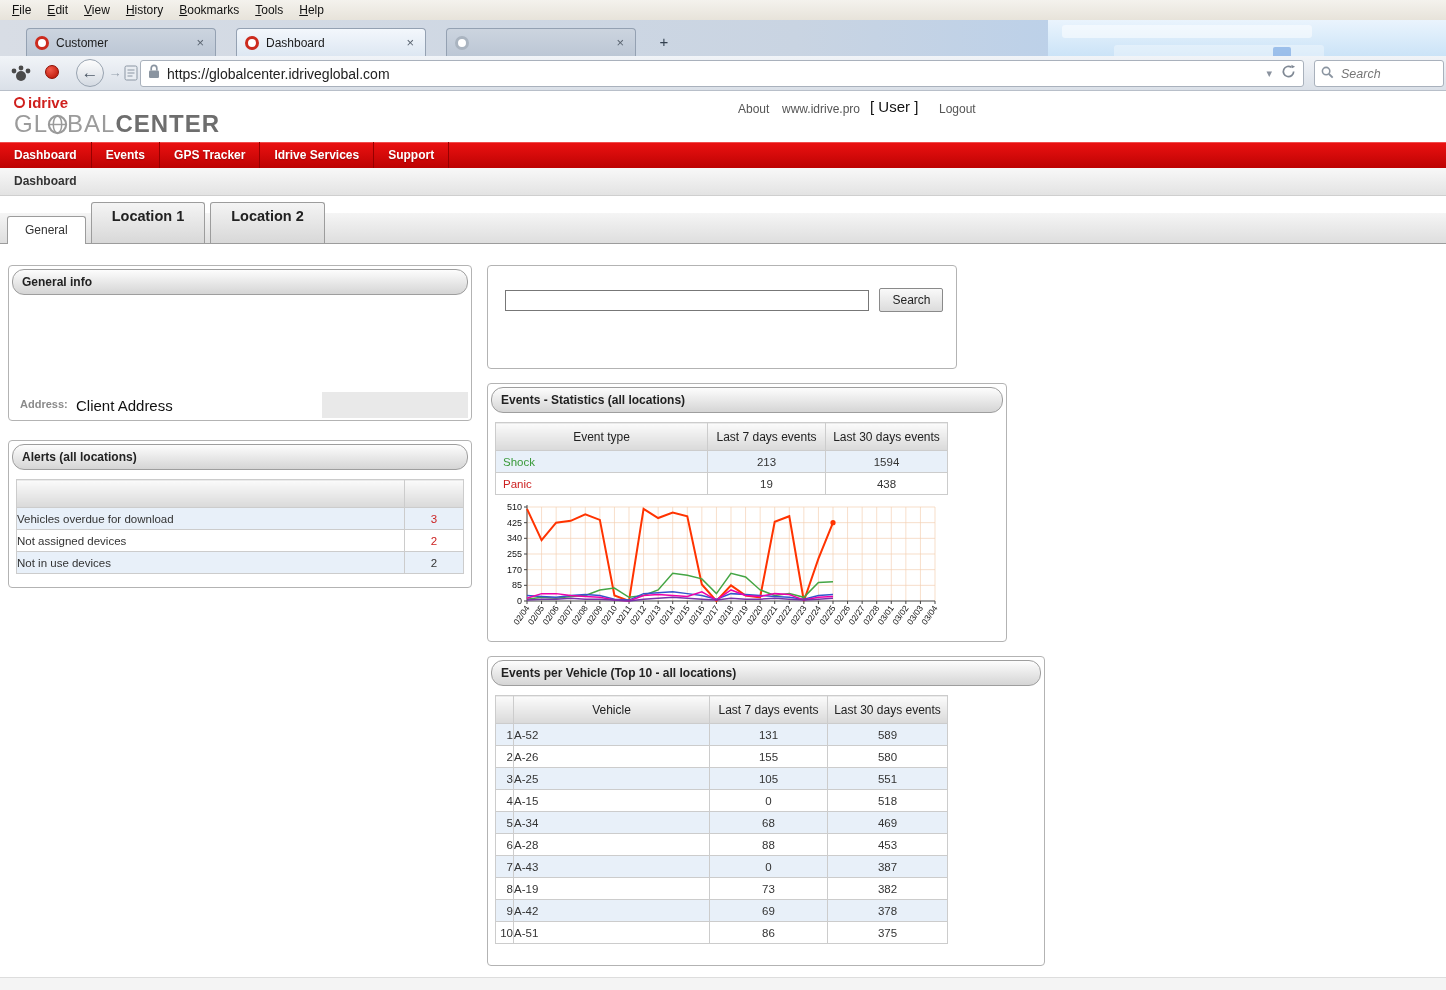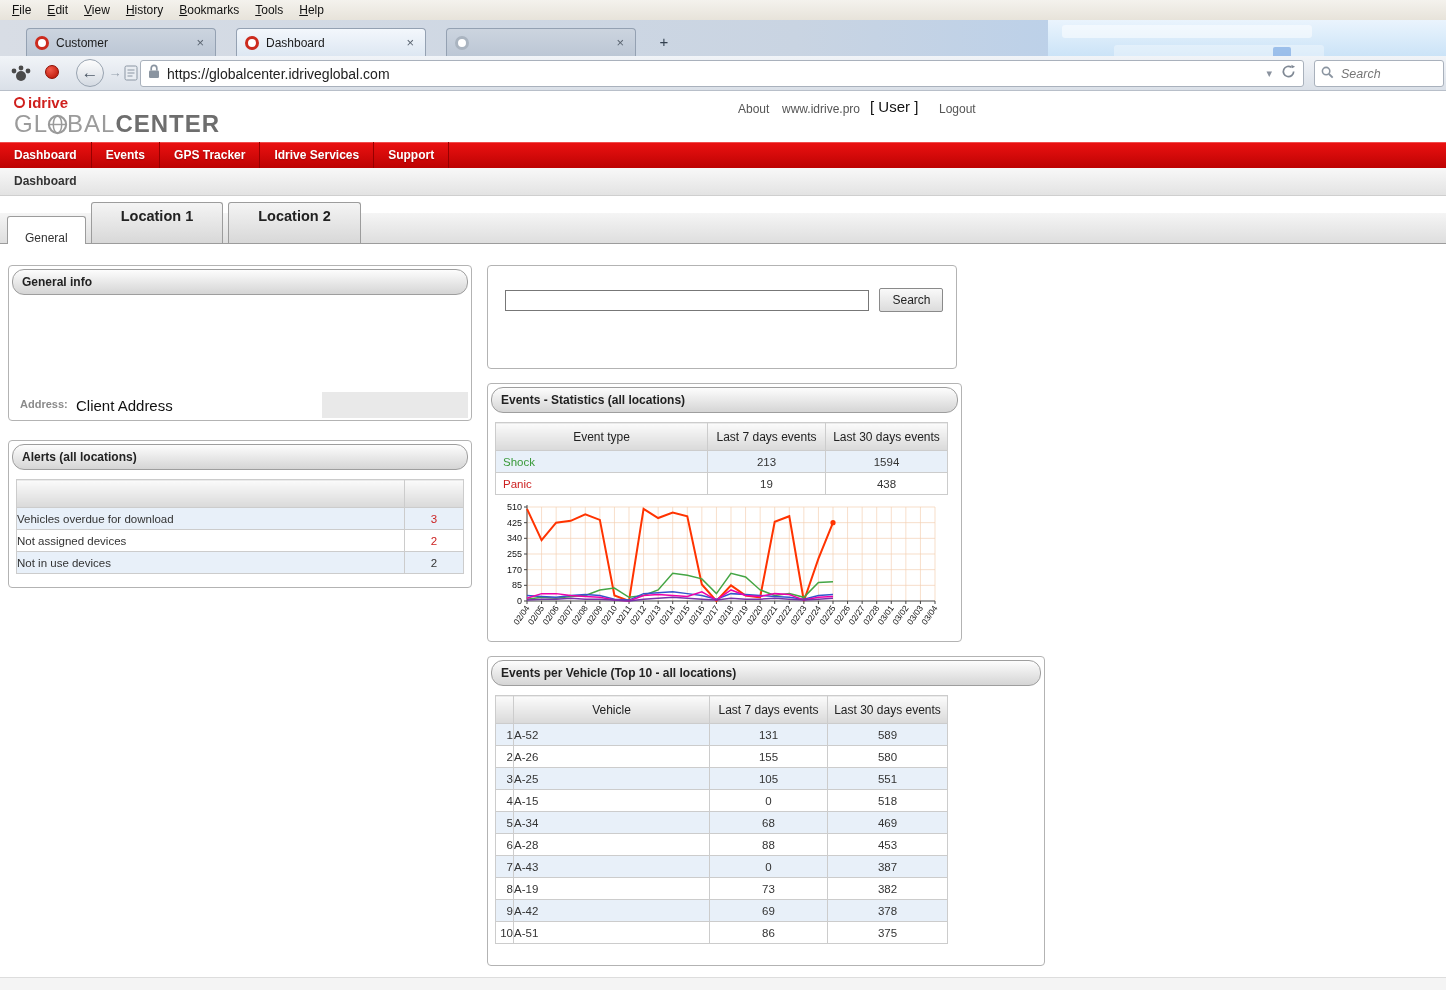--- a/index.html
+++ b/index.html
@@ -105,34 +105,34 @@
     background:linear-gradient(#f8f8f8,#e3e3e3); border-bottom:1px solid #cfcfcf;
   }
   .crumb { line-height:27px; padding-left:14px; font-weight:bold; font-size:12px; color:#333; display:inline-block; }
 
   .tabstrip {
     position:absolute; top:213px; left:0; width:100%; height:31px;
     background:linear-gradient(#f5f5f5,#dedede); border-bottom:1px solid #9c9c9c;
     display:flex; align-items:flex-end; padding-left:7px;
   }
   .ptab { margin-right:5px; border:1px solid #9c9c9c; border-bottom:none; border-radius:3px 3px 0 0; cursor:pointer; }
-  .ptab.active { height:28px; background:#fff; line-height:27px; padding:8px 17px; font-size:12px; color:#333; margin-bottom:-1px; }
-  .ptab.inactive { height:41px; background:linear-gradient(#f4f4f4,#d8d8d8); line-height:26px; padding:0 29px; font-size:14.5px; font-weight:bold; color:#222; }
+  .ptab.active { height:28px; background:#fff; line-height:27px; padding:0 17px; font-size:12px; color:#333; margin-bottom:-1px; }
+  .ptab.inactive { height:41px; background:linear-gradient(#f4f4f4,#d8d8d8); line-height:26px; padding:0 20px; font-size:14.5px; font-weight:bold; color:#222; }
 
   
   .panel { position:absolute; background:#fff; border:1px solid #b3b3b3; border-radius:4px; padding:3px; }
   .panel-h {
     border:1px solid #9e9e9e; border-radius:12px;
     background:linear-gradient(#fdfdfd,#d5d5d5);
     padding:5px 9px; font-size:12px; font-weight:bold; color:#222;
   }
   #panel-general  { left:8px;   top:265px; width:464px; height:156px; }
   #panel-alerts   { left:8px;   top:440px; width:464px; height:148px; }
   #panel-search   { left:487px; top:265px; width:470px; height:104px; }
-  #panel-stats    { left:487px; top:383px; width:475px; height:259px; }
+  #panel-stats    { left:487px; top:383px; width:520px; height:259px; }
   #panel-vehicles { left:487px; top:656px; width:558px; height:310px; }
 
   .gen-body { position:relative; height:123px; }
   .addr-label { position:absolute; left:8px; bottom:8px; font-size:11px; font-weight:bold; color:#8a8a8a; }
   .addr-value { position:absolute; left:64px; bottom:4px; font-size:15px; color:#111; }
   .addr-gray  { position:absolute; right:0; bottom:0; width:146px; height:26px; background:#e9e9e9; }
 
   table.tbl { border-collapse:collapse; margin:9px 4px 6px 4px; }
   .tbl th, .tbl td { border:1px solid #ccc; font-size:11.5px; color:#333; padding:0; }
   .tbl th { height:28px; background:linear-gradient(#fbfbfb,#d9d9d9); font-weight:normal; font-size:12px; color:#222; text-align:center; }

